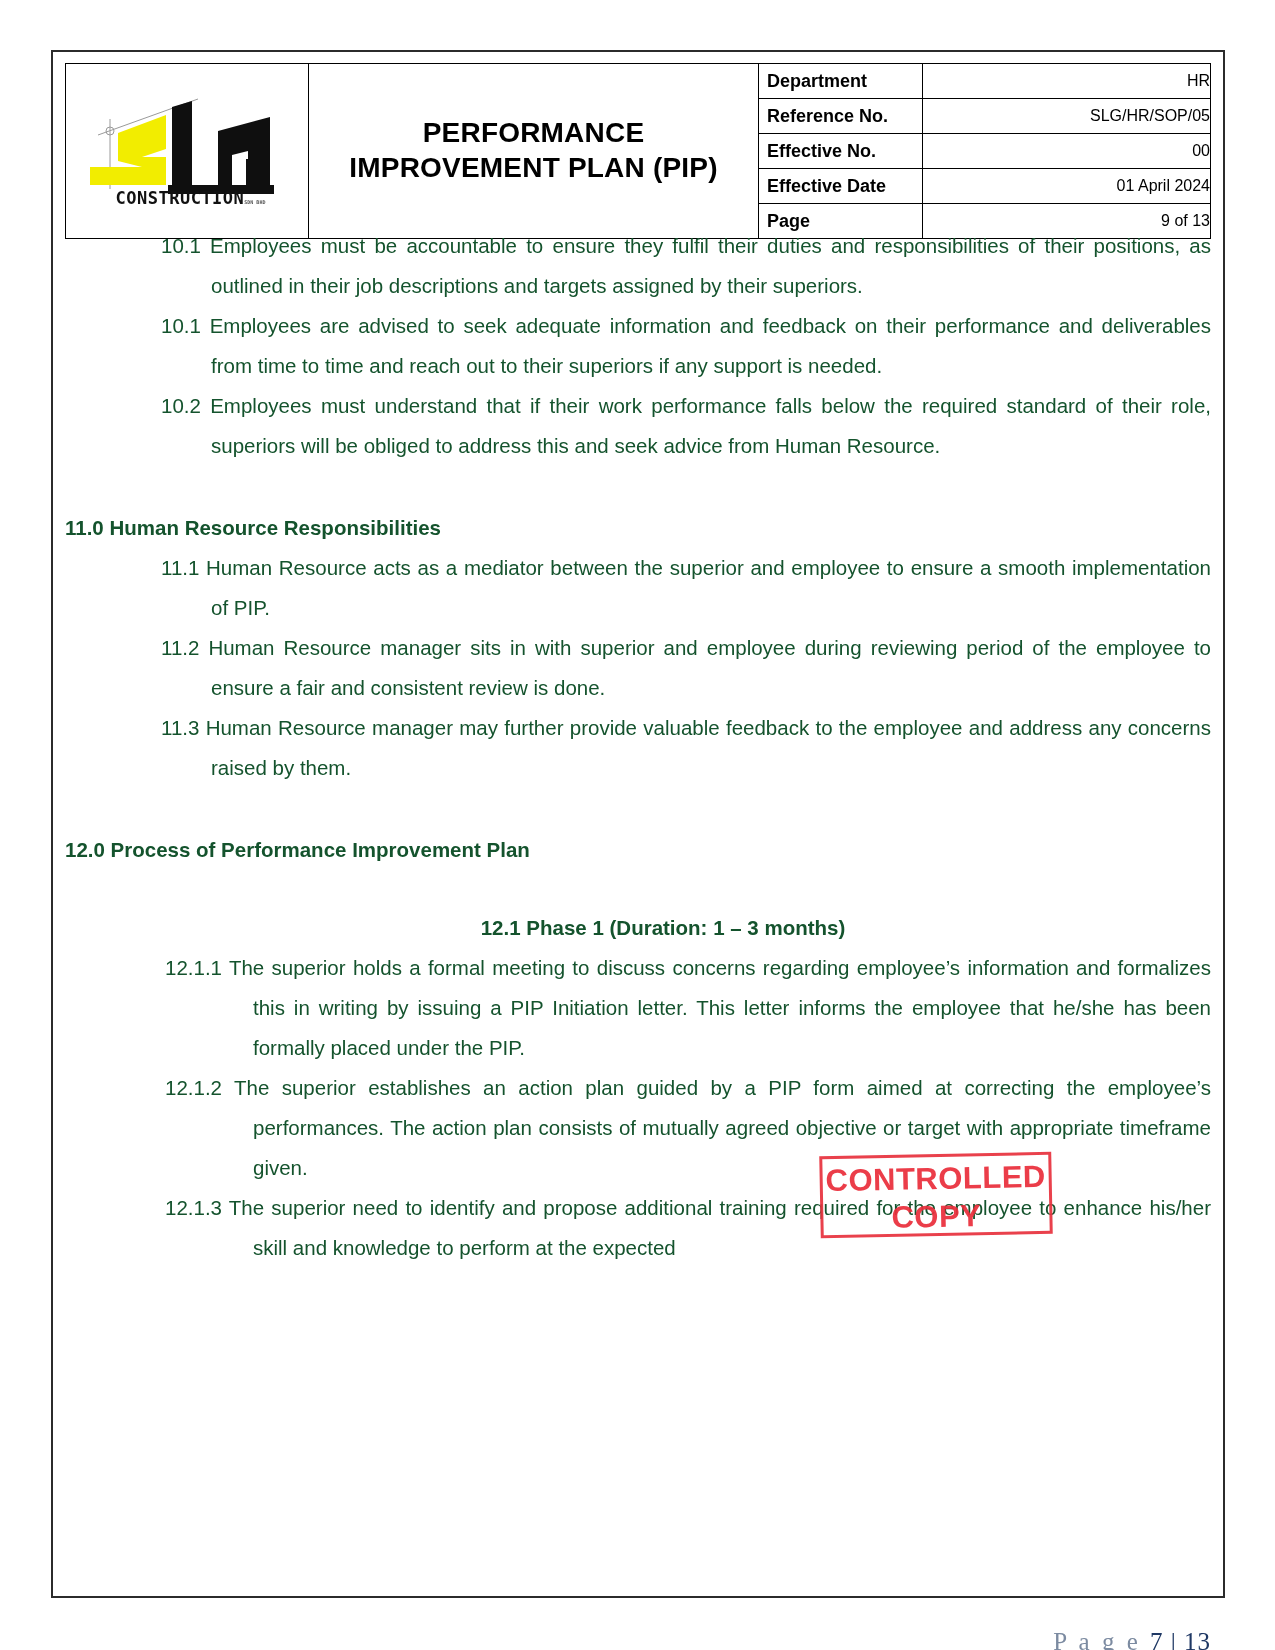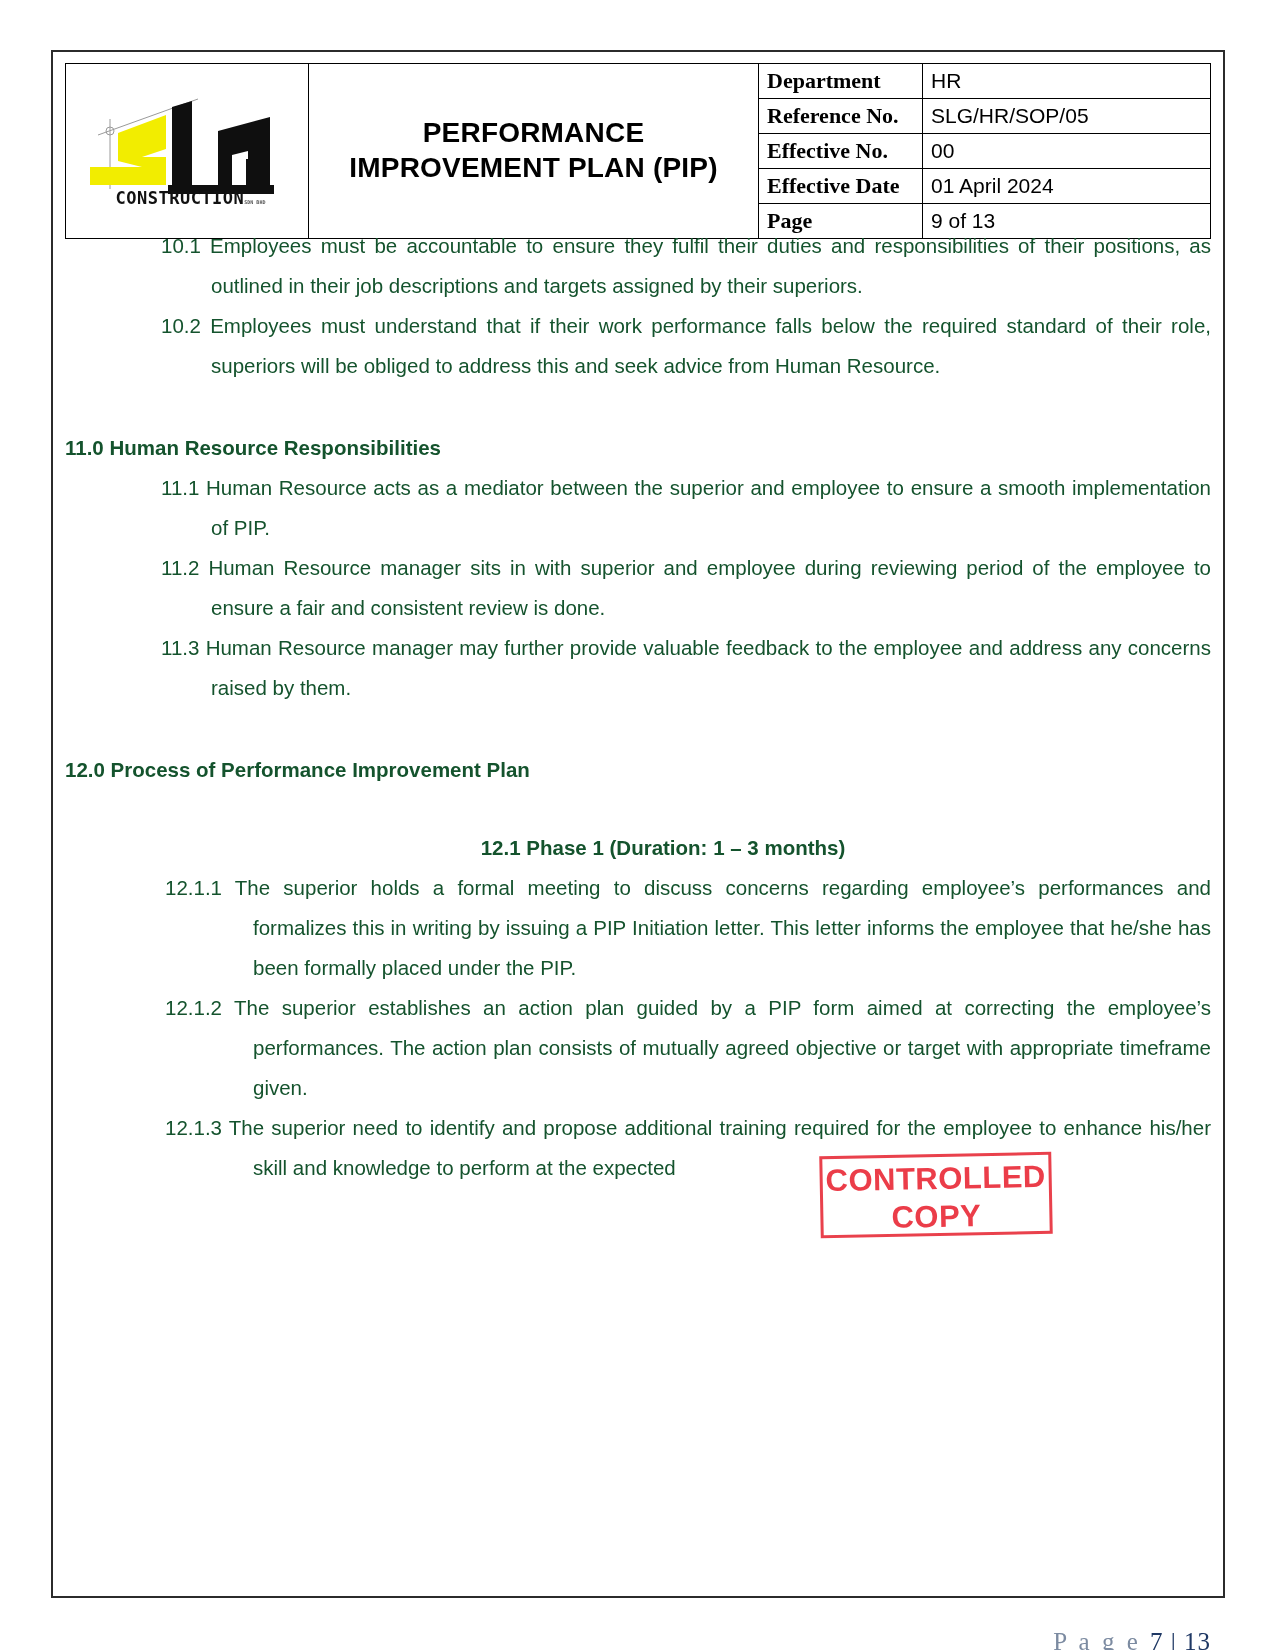--- a/index.html
+++ b/index.html
@@ -52,31 +52,31 @@
     padding: 4px 6px !important;
   }
   .cell-title {
     width: 441px;
     text-align: center;
     padding: 4px 4px !important;
   }
   .cell-label {
     width: 155px;
     font-weight: bold;
-    font-size: 22px;
+    font-size: 18px;
     padding: 3px 0 3px 8px !important;
     height: 28px;
     white-space: nowrap;
-    font-family: Liberation Serif, serif;
   }
   .cell-value {
-    font-size: 21px;
+    font-size: 16px;
     padding: 3px 0 3px 8px !important;
     height: 28px;
     white-space: nowrap;
+    text-align: right;
   }
   .doc-title {
     font-weight: bold;
     font-size: 28px;
     line-height: 1.24;
     letter-spacing: 0.2px;
   }
 
   
   .logo-wrap {
@@ -241,37 +241,38 @@
     <tr>
       <td class="cell-label">Page</td>
       <td class="cell-value">9 of 13</td>
     </tr>
   </tbody>
     </table>
 
   <div class="body-area">
 
     <p class="item">10.1 Employees must be accountable to ensure they fulfil their duties and responsibilities of their positions, as outlined in their job descriptions and targets assigned by their superiors.</p>
+    <p class="item">10.1 Employees are advised to seek adequate information and feedback on their performance and deliverables from time to time and reach out to their superiors if any support is needed.</p>
     <p class="item">10.2 Employees must understand that if their work performance falls below the required standard of their role, superiors will be obliged to address this and seek advice from Human Resource.</p>
 
     <div class="gap-lg"></div>
 
     <p class="heading">11.0 Human Resource Responsibilities</p>
     <p class="item">11.1 Human Resource acts as a mediator between the superior and employee to ensure a smooth implementation of PIP.</p>
     <p class="item">11.2 Human Resource manager sits in with superior and employee during reviewing period of the employee to ensure a fair and consistent review is done.</p>
     <p class="item">11.3 Human Resource manager may further provide valuable feedback to the employee and address any concerns raised by them.</p>
 
     <div class="gap-lg"></div>
 
     <p class="heading">12.0 Process of Performance Improvement Plan</p>
 
     <div class="gap-md"></div>
 
     <p class="subheading">12.1 Phase 1 (Duration: 1 – 3 months)</p>
-    <p class="item-3">12.1.1 The superior holds a formal meeting to discuss concerns regarding employee’s performances and formalizes this in writing by issuing a PIP Initiation letter. This letter informs the employee that he/she has been formally placed under the PIP.</p>
+    <p class="item-3">12.1.1 The superior holds a formal meeting to discuss concerns regarding employee’s information and formalizes this in writing by issuing a PIP Initiation letter. This letter informs the employee that he/she has been formally placed under the PIP.</p>
     <p class="item-3">12.1.2 The superior establishes an action plan guided by a PIP form aimed at correcting the employee’s performances. The action plan consists of mutually agreed objective or target with appropriate timeframe given.</p>
     <p class="item-3">12.1.3 The superior need to identify and propose additional training required for the employee to enhance his/her skill and knowledge to perform at the expected</p>
 
     <div class="stamp">
       <span class="stamp-l1">CONTROLLED</span>
       <span class="stamp-l2">COPY</span>
     </div>
 
     <div class="footer">
       <span class="pg-word">P a g e </span><span class="pg-nums">7 | 13</span>

